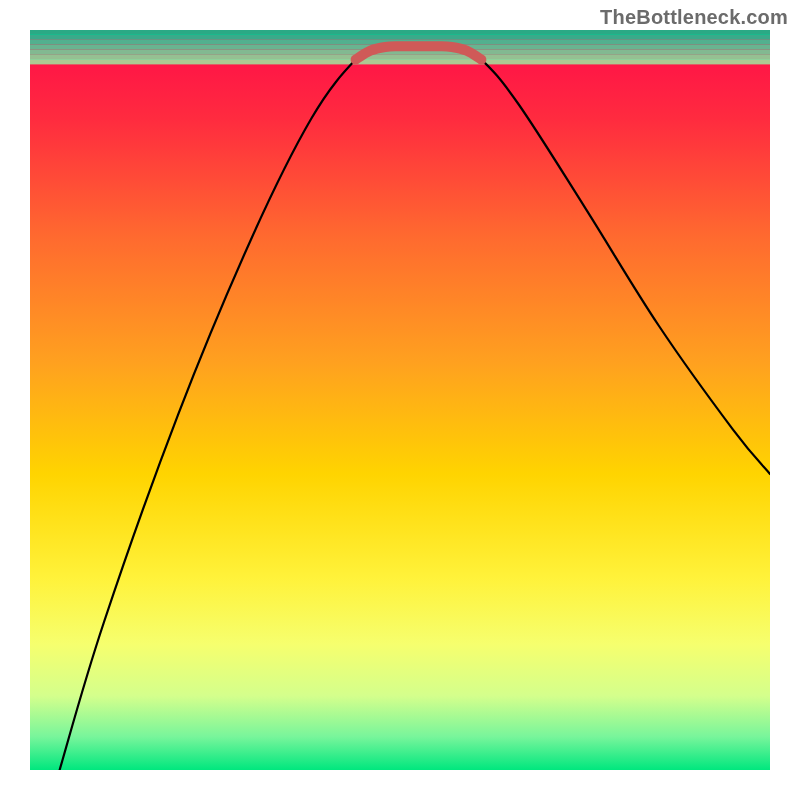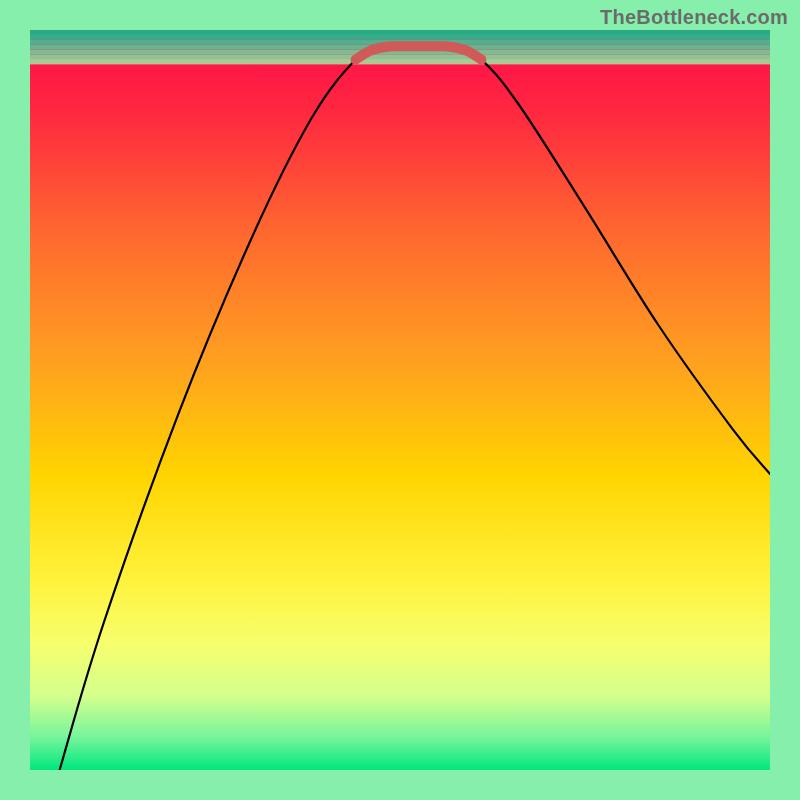--- a/index.html
+++ b/index.html
@@ -8,21 +8,21 @@
     width: 800px;
     height: 800px;
     background: #000000;
     font-family: Arial, Helvetica, sans-serif;
     overflow: hidden;
   }
   .frame {
     position: relative;
     width: 800px;
     height: 800px;
-    background: #86efac;
+    background: #ffffff;
   }
   .plot-area {
     position: absolute;
     left: 30px;
     top: 30px;
     width: 740px;
     height: 740px;
     overflow: hidden;
   }
   .watermark {

